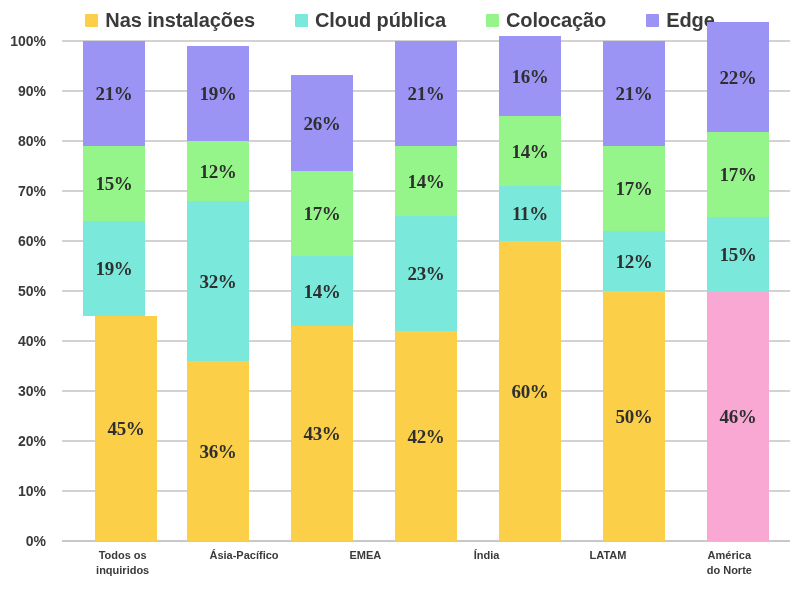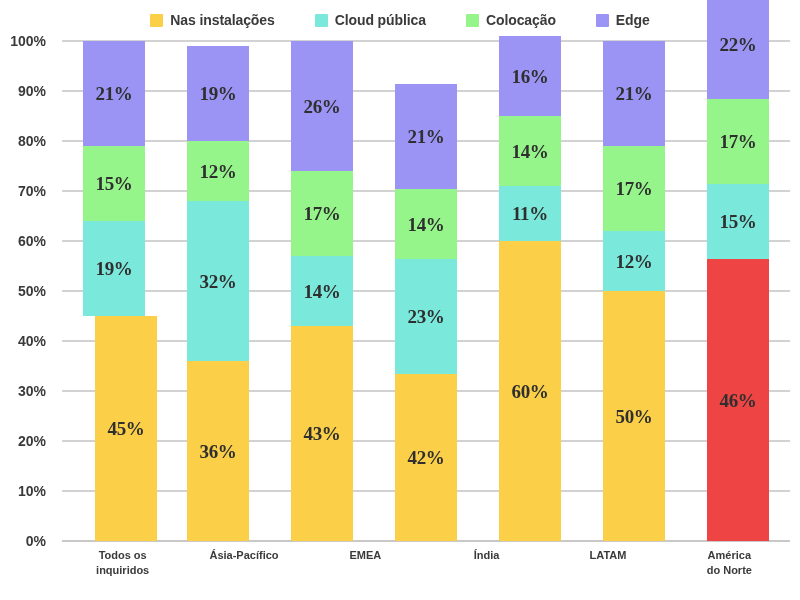--- a/index.html
+++ b/index.html
@@ -41,21 +41,21 @@
     gap: 7px;
     white-space: nowrap;
   }
   .legend-swatch {
     width: 13px;
     height: 13px;
     border-radius: 1px;
     flex: 0 0 auto;
   }
   .legend-label {
-    font-size: 14px;
+    font-size: 20px;
     font-weight: bold;
     color: #3a3a3a;
     letter-spacing: -0.1px;
   }
 
   
   #plot-area {
     position: absolute;
     left: 62px;
     top: 41px;
@@ -225,21 +225,21 @@
             <div class="segment" style="background: rgb(123, 232, 220); height: 160px;">
               <span class="segment-label">32%</span>
             </div>
             <div class="segment" style="background: rgb(251, 207, 71); height: 180px;">
               <span class="segment-label">36%</span>
             </div>
           </div>
         </div>
         <div class="bar-slot">
           <div class="bar-stack">
-            <div class="segment" style="background: rgb(155, 148, 245); height: 130px;">
+            <div class="segment" style="background: rgb(155, 148, 245); height: 96px;">
               <span class="segment-label">26%</span>
             </div>
             <div class="segment" style="background: rgb(150, 245, 138); height: 85px;">
               <span class="segment-label">17%</span>
             </div>
             <div class="segment" style="background: rgb(123, 232, 220); height: 70px;">
               <span class="segment-label">14%</span>
             </div>
             <div class="segment" style="background: rgb(251, 207, 71); height: 215px;">
               <span class="segment-label">43%</span>
@@ -250,21 +250,21 @@
           <div class="bar-stack">
             <div class="segment" style="background: rgb(155, 148, 245); height: 105px;">
               <span class="segment-label">21%</span>
             </div>
             <div class="segment" style="background: rgb(150, 245, 138); height: 70px;">
               <span class="segment-label">14%</span>
             </div>
             <div class="segment" style="background: rgb(123, 232, 220); height: 115px;">
               <span class="segment-label">23%</span>
             </div>
-            <div class="segment" style="background: rgb(251, 207, 71); height: 167px;">
+            <div class="segment" style="background: rgb(251, 207, 71); height: 210px;">
               <span class="segment-label">42%</span>
             </div>
           </div>
         </div>
         <div class="bar-slot">
           <div class="bar-stack">
             <div class="segment" style="background: rgb(155, 148, 245); height: 80px;">
               <span class="segment-label">16%</span>
             </div>
             <div class="segment" style="background: rgb(150, 245, 138); height: 70px;">
@@ -298,21 +298,21 @@
           <div class="bar-stack">
             <div class="segment" style="background: rgb(155, 148, 245); height: 110px;">
               <span class="segment-label">22%</span>
             </div>
             <div class="segment" style="background: rgb(150, 245, 138); height: 85px;">
               <span class="segment-label">17%</span>
             </div>
             <div class="segment" style="background: rgb(123, 232, 220); height: 75px;">
               <span class="segment-label">15%</span>
             </div>
-            <div class="segment" style="background: #ef4444; height: 282px;">
+            <div class="segment" style="background: #f9a8d4; height: 249px;">
               <span class="segment-label">46%</span>
             </div>
           </div>
         </div>
       </div>
   </div>
 
   <div id="xaxis">
       <div class="xtick">Todos os
 inquiridos</div>

